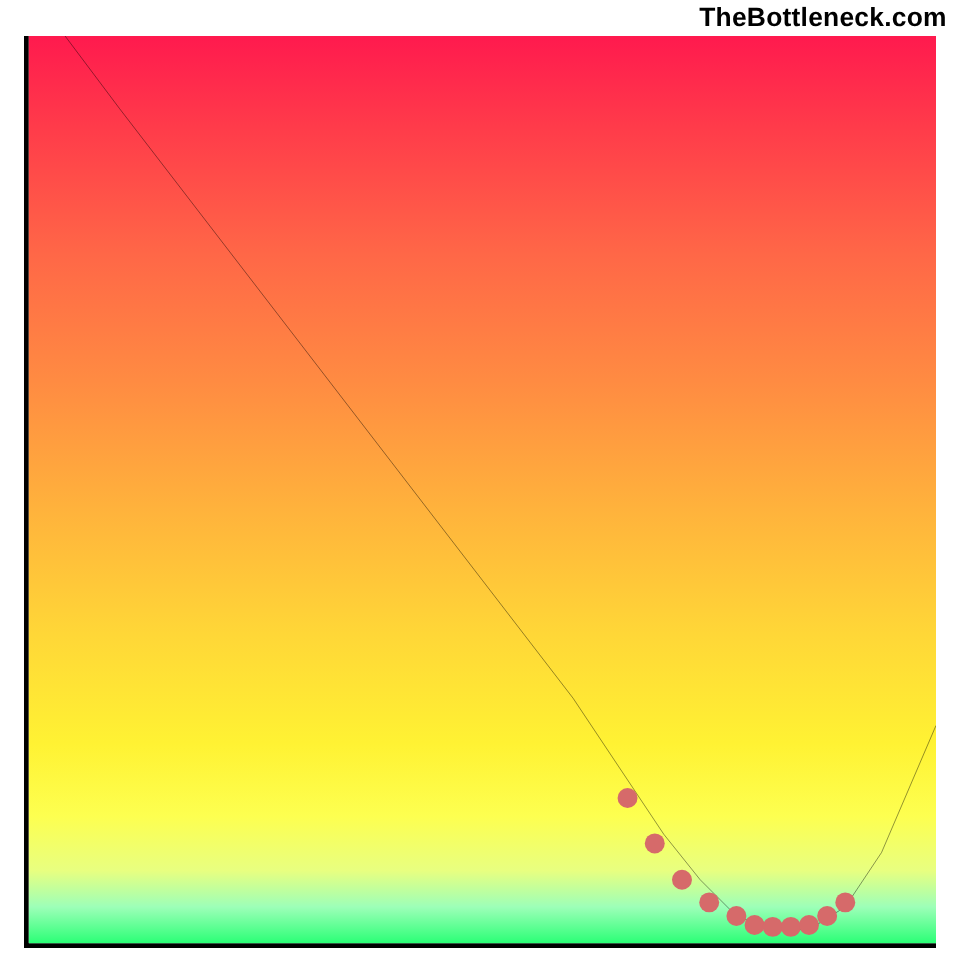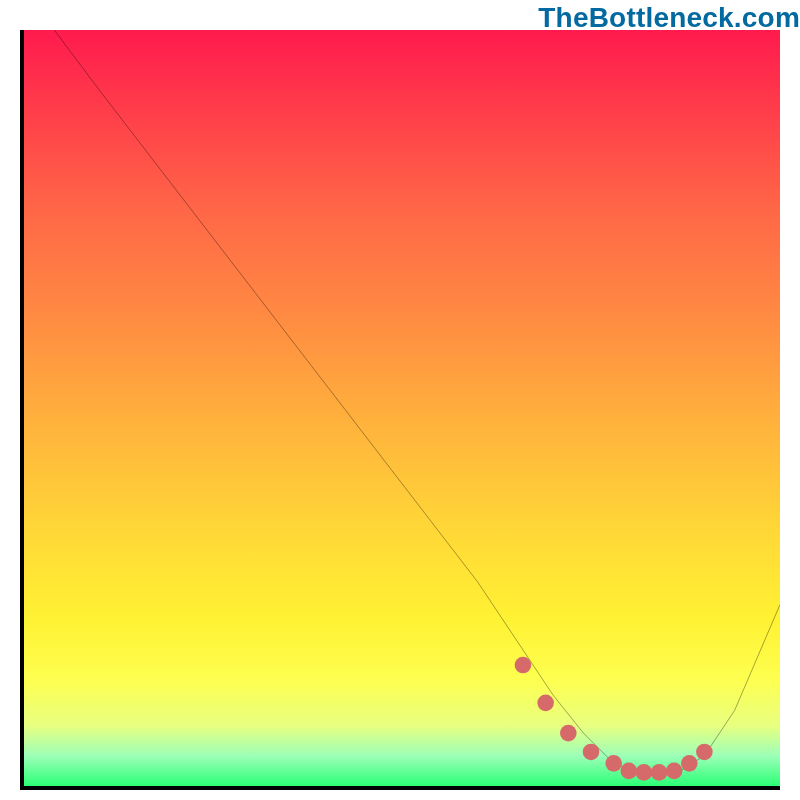--- a/index.html
+++ b/index.html
@@ -12,24 +12,24 @@
     overflow: hidden;
   }
   .frame {
     position: relative;
     width: 800px;
     height: 800px;
   }
   .watermark {
     position: absolute;
     top: 2px;
-    right: 0;
-    font-size: 28px;
+    right: 11px;
+    font-size: 22px;
     font-weight: 600;
-    color: #0369a1;
+    color: #000000;
     letter-spacing: 0.2px;
   }
   .plot-area {
     position: absolute;
     left: 20px;
     top: 30px;
     width: 760px;
     height: 760px;
     border-left: 4px solid #000;
     border-bottom: 4px solid #000;

